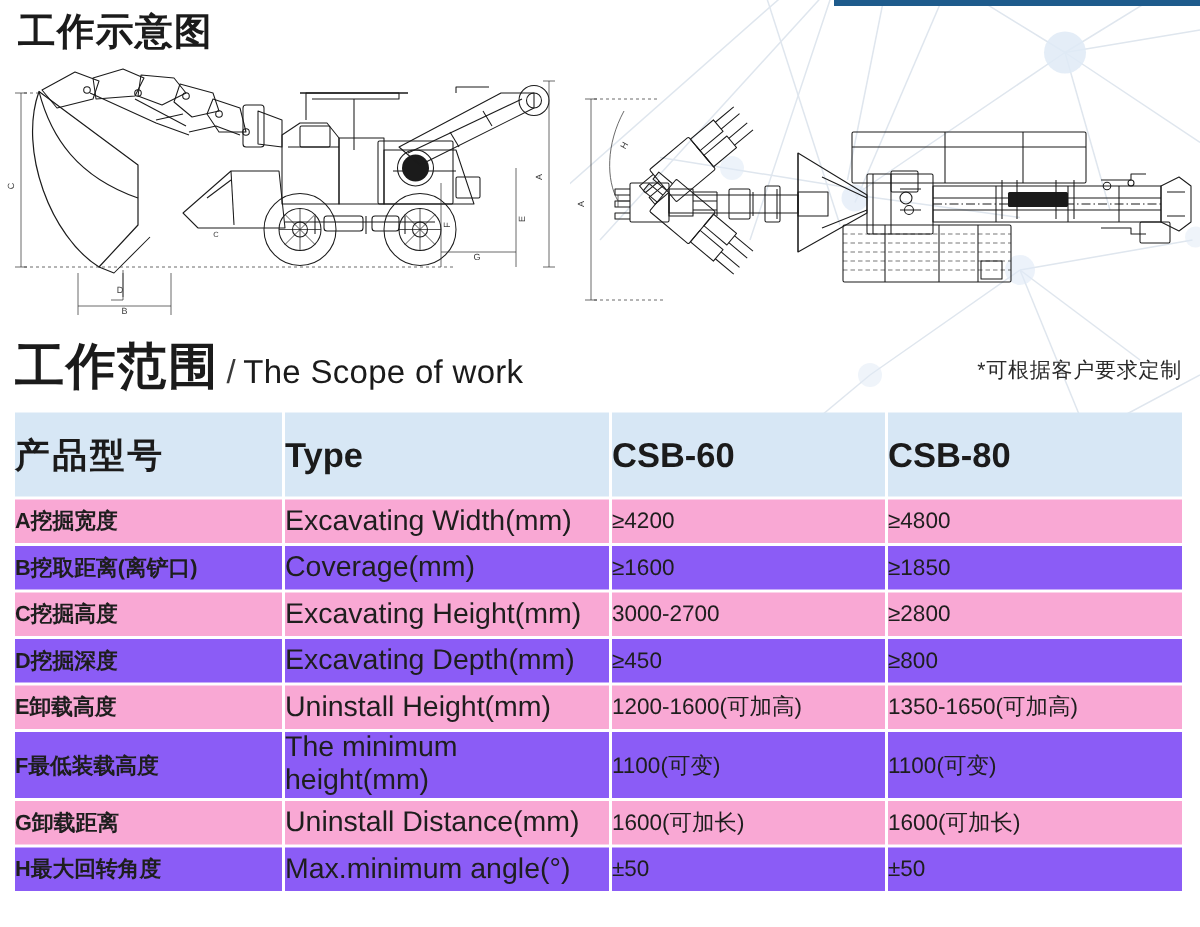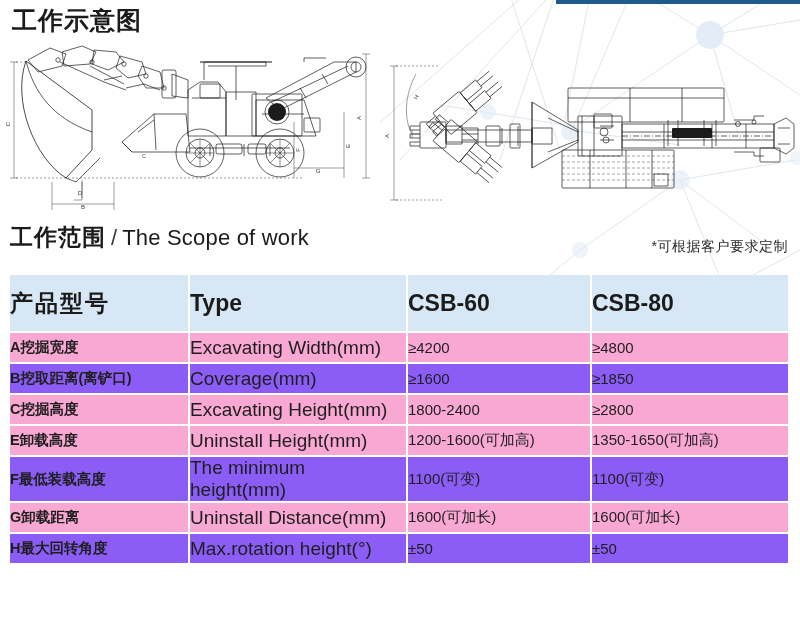--- a/index.html
+++ b/index.html
@@ -33,21 +33,21 @@
   #title-main{
     position:absolute;top:4px;left:12px;
     font-size:25px;font-weight:bold;color:#1b1b1b;
     letter-spacing:1px;z-index:4;
   }
   #section-head{
     position:absolute;top:222px;left:10px;z-index:4;
     white-space:nowrap;
   }
   #section-head .cn{
-    font-size:23px;font-weight:bold;color:#1b1b1b;letter-spacing:1px;
+    font-size:33px;font-weight:bold;color:#1b1b1b;letter-spacing:1px;
   }
   #section-head .slash{
     font-size:22px;color:#3a3a3a;margin:0 5px;font-weight:300;
   }
   #section-head .en{
     font-size:22px;color:#1b1b1b;font-weight:500;letter-spacing:.2px;
   }
   #custom-note{
     position:absolute;top:238px;right:12px;z-index:4;
     font-size:14px;color:#2a2a2a;letter-spacing:.5px;
@@ -333,22 +333,28 @@
     </tr>
     <tr class="even">
       <td class="label">B挖取距离(离铲口)</td>
       <td class="en">Coverage(mm)</td>
       <td class="val">≥1600</td>
       <td class="val">≥1850</td>
     </tr>
     <tr class="odd">
       <td class="label">C挖掘高度</td>
       <td class="en">Excavating Height(mm)</td>
-      <td class="val">1800-2400</td>
+      <td class="val">3000-2700</td>
       <td class="val">≥2800</td>
+    </tr>
+    <tr class="even">
+      <td class="label">D挖掘深度</td>
+      <td class="en">Excavating Depth(mm)</td>
+      <td class="val">≥450</td>
+      <td class="val">≥800</td>
     </tr>
     <tr class="odd">
       <td class="label">E卸载高度</td>
       <td class="en">Uninstall Height(mm)</td>
       <td class="val">1200-1600(可加高)</td>
       <td class="val">1350-1650(可加高)</td>
     </tr>
     <tr class="even">
       <td class="label">F最低装载高度</td>
       <td class="en">The minimum height(mm)</td>
@@ -356,18 +362,18 @@
       <td class="val">1100(可变)</td>
     </tr>
     <tr class="odd">
       <td class="label">G卸载距离</td>
       <td class="en">Uninstall Distance(mm)</td>
       <td class="val">1600(可加长)</td>
       <td class="val">1600(可加长)</td>
     </tr>
     <tr class="even">
       <td class="label">H最大回转角度</td>
-      <td class="en">Max.rotation height(°)</td>
+      <td class="en">Max.minimum angle(°)</td>
       <td class="val">±50</td>
       <td class="val">±50</td>
     </tr>
   </tbody>
 </table>
 
 </body></html>

